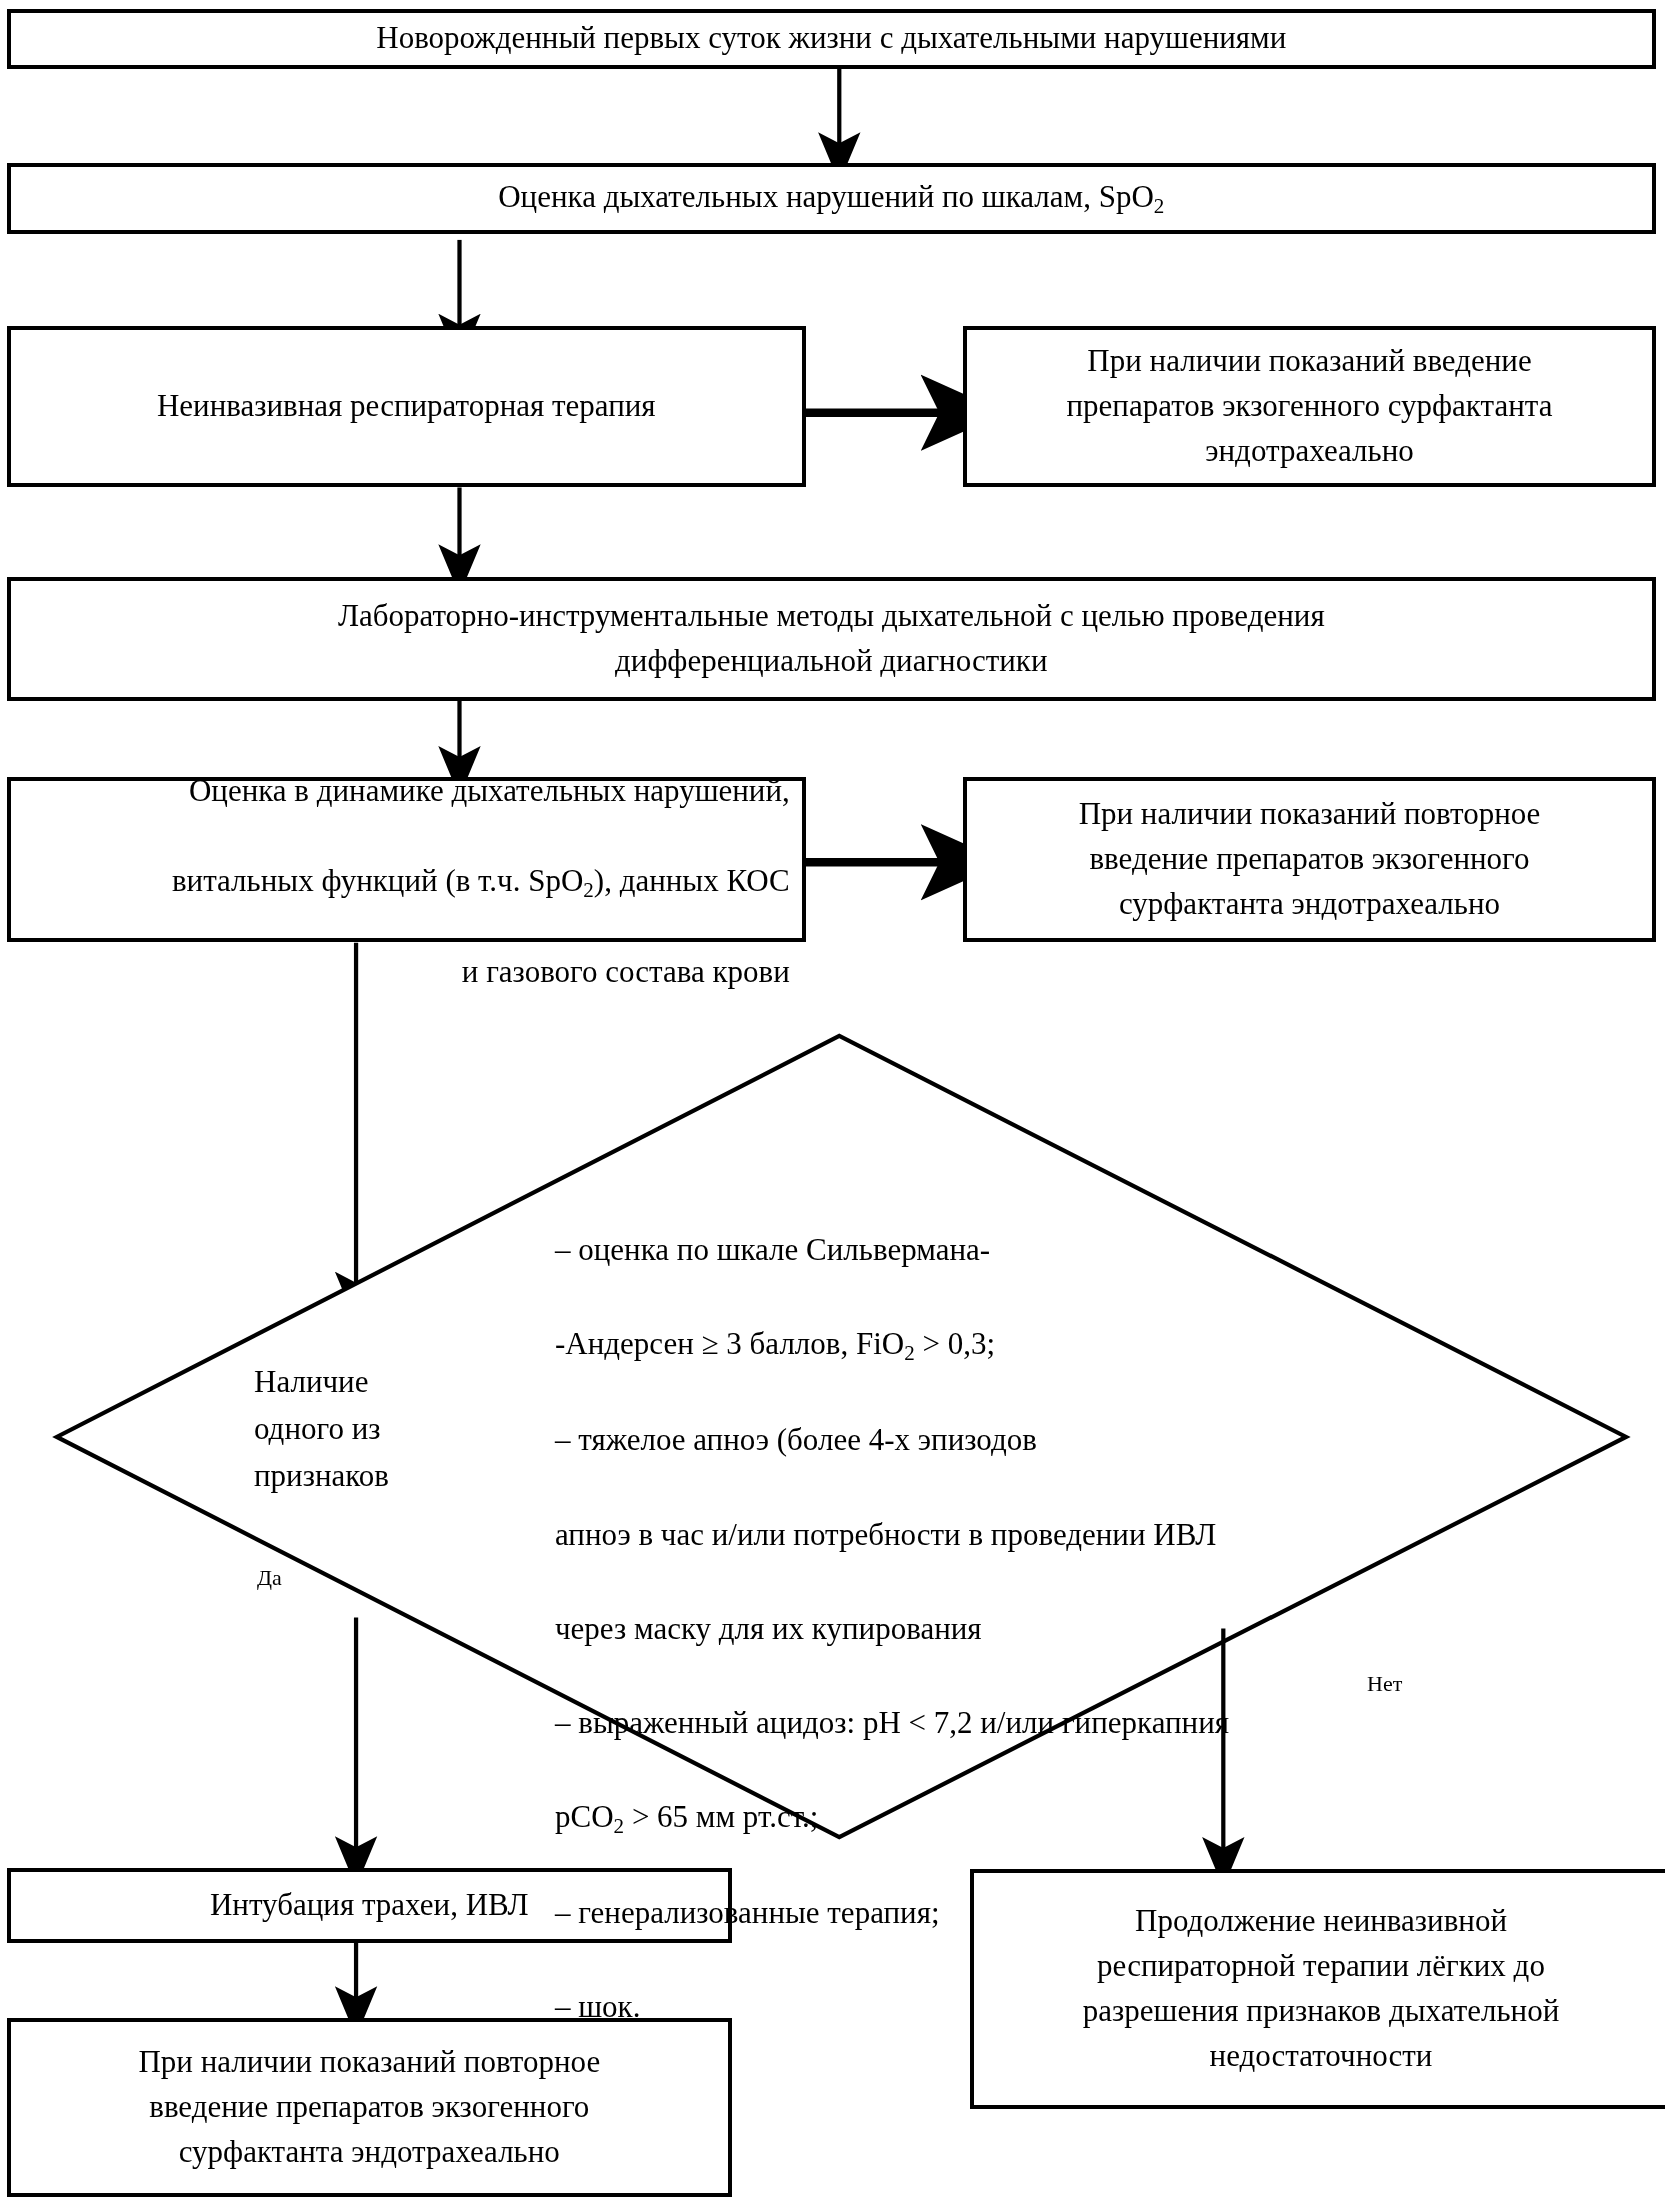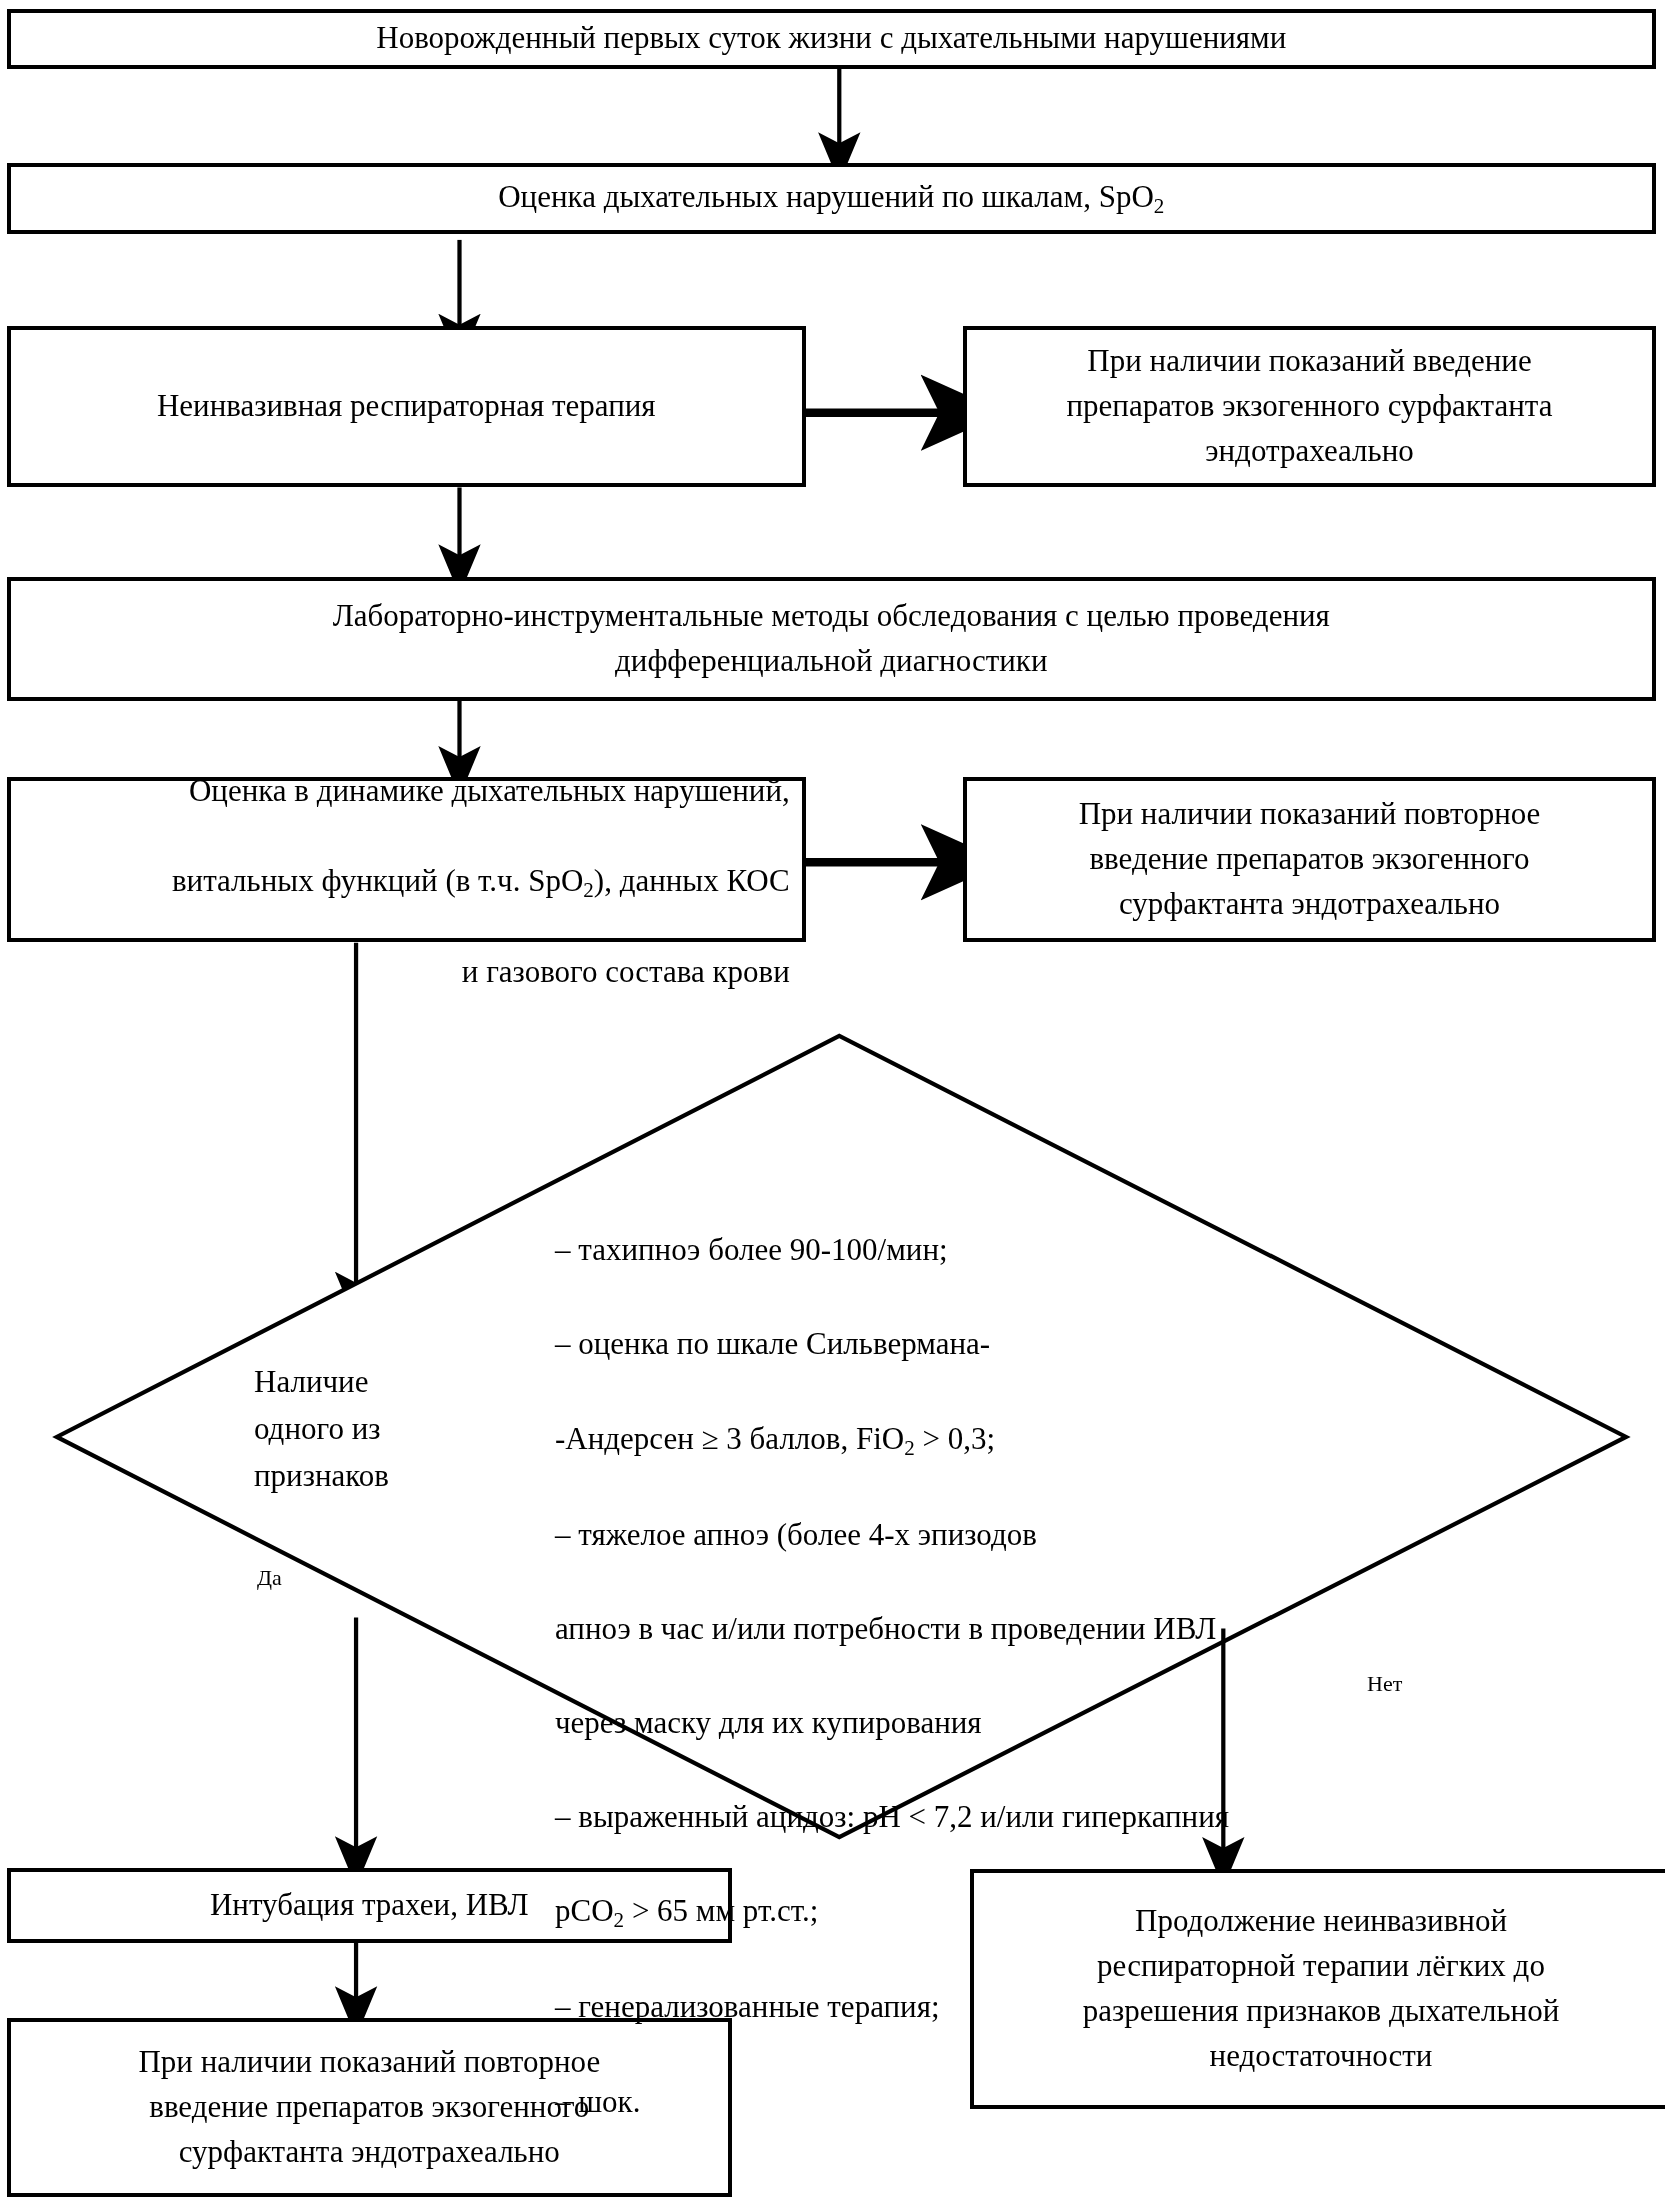--- a/index.html
+++ b/index.html
@@ -118,21 +118,21 @@
     <span class="txt">Неинвазивная респираторная терапия</span>
   </div>
 
   <div class="node" style="left:963px; top:326px; width:693px; height:161px;">
     <span class="txt">При наличии показаний введение
 препаратов экзогенного сурфактанта
 эндотрахеально</span>
   </div>
 
   <div class="node" style="left:6.8px; top:577px; width:1649px; height:124px;">
-    <span class="txt">Лабораторно-инструментальные методы обследования с целью проведения
+    <span class="txt">Лабораторно-инструментальные методы дыхательной с целью проведения
 дифференциальной диагностики</span>
   </div>
 
   <div class="node" style="left:6.8px; top:777px; width:799px; height:165px; justify-content:flex-start; padding-left:30.5px; text-align:left;">
     <span class="txt" style="text-align:right;">
       <span>Оценка в динамике дыхательных нарушений,</span><br>
       <span>витальных функций (в т.ч. SpO</span><sub>2</sub><span>), данных КОС</span><br>
       <span>и газового состава крови</span>
     </span>
   </div>
@@ -158,21 +158,20 @@
 респираторной терапии лёгких до
 разрешения признаков дыхательной
 недостаточности</span>
   </div>
 
   <div class="diamond-label" style="left:254px; top:1358px; width:254px;">Наличие
 одного из
 признаков</div>
 
   <div class="diamond-label" style="left:555px; top:1179px; width:873px;">
-    <div>– тахипноэ более 90-100/мин;</div>
     <div>– оценка по шкале Сильвермана-</div>
     <div><span>-Андерсен ≥ 3 баллов, FiO</span><sub>2</sub><span> &gt; 0,3;</span></div>
     <div>– тяжелое апноэ (более 4-х эпизодов</div>
     <div>апноэ в час и/или потребности в проведении ИВЛ</div>
     <div>через маску для их купирования</div>
     <div>– выраженный ацидоз: pH &lt; 7,2 и/или гиперкапния</div>
     <div><span>pCO</span><sub>2</sub><span> &gt; 65 мм рт.ст.;</span></div>
     <div>– генерализованные терапия;</div>
     <div>– шок.</div>
   </div>

